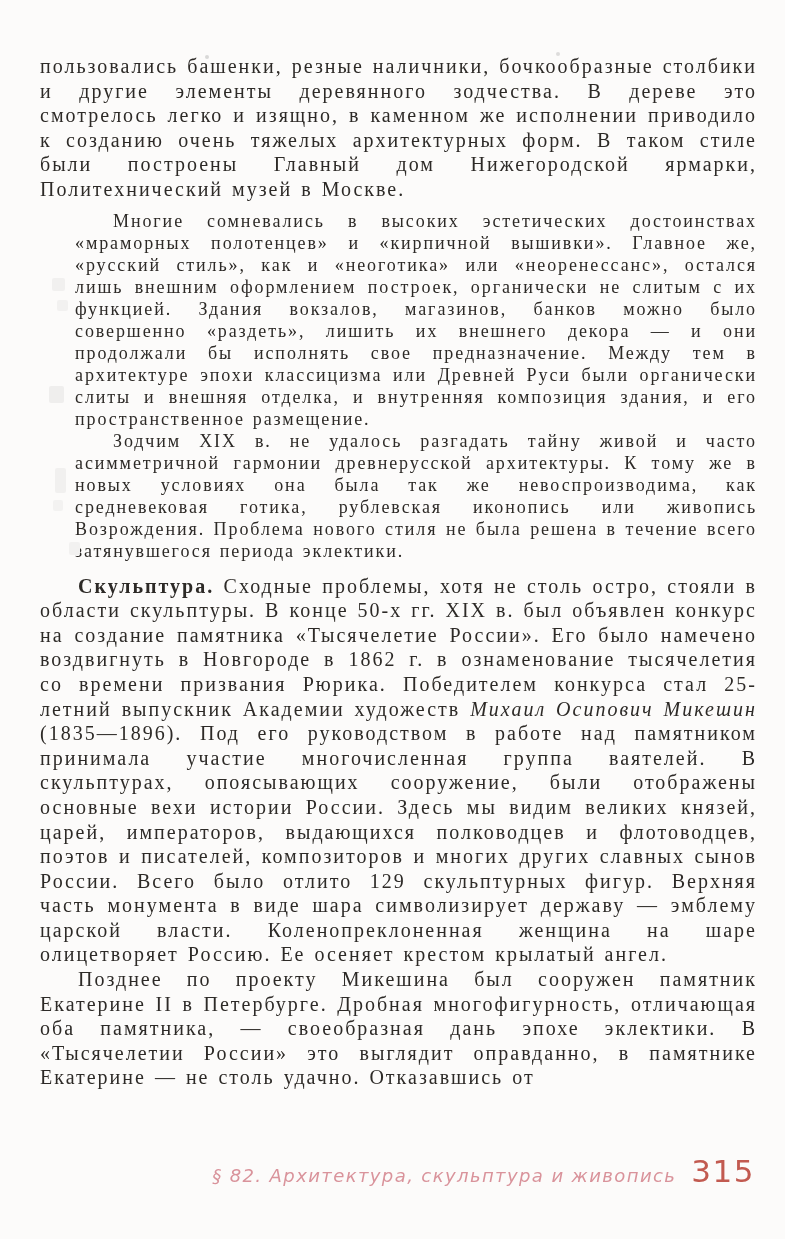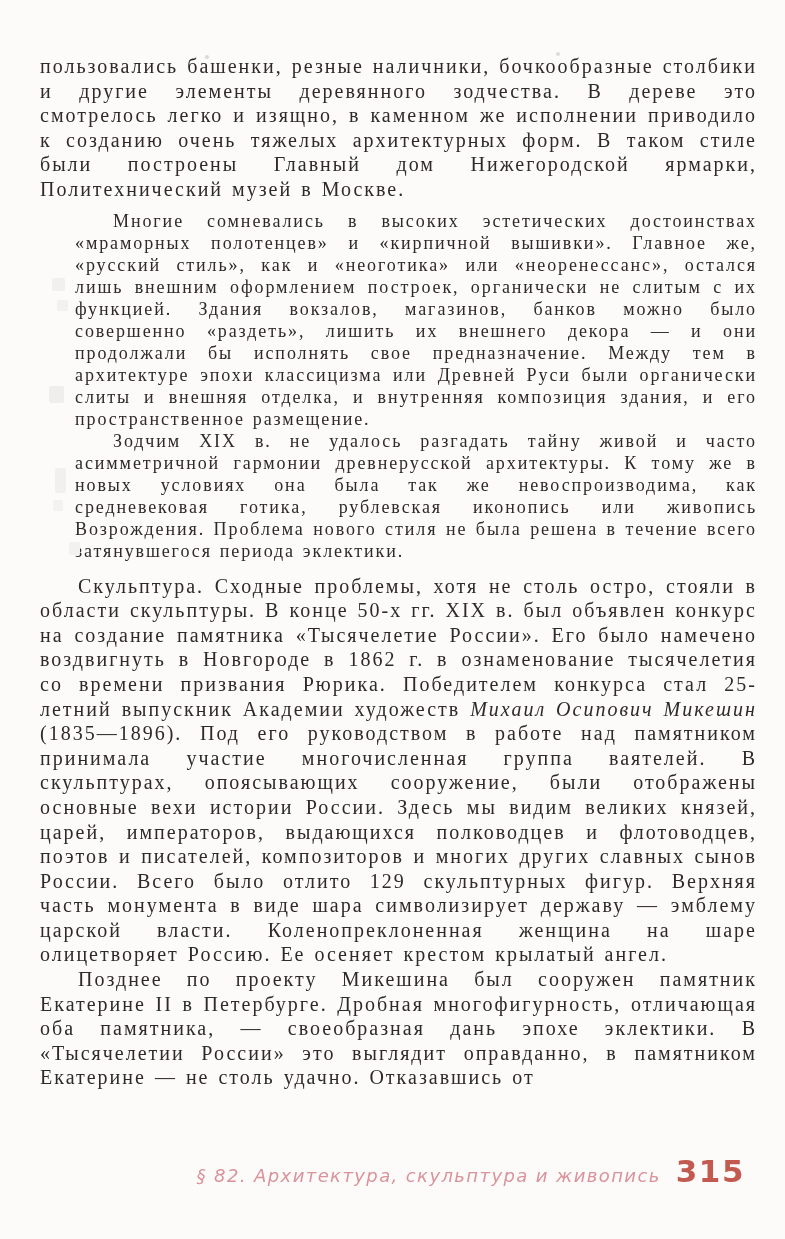--- a/index.html
+++ b/index.html
@@ -25,36 +25,36 @@
   .no-indent { text-indent:0; }
   .small-block { margin:8px 0 12px 35px; }
   .small-par {
     font-size:18px;
     line-height:22px;
     text-align:justify;
     letter-spacing:1.9px;
     word-spacing:1.5px;
     text-indent:38px;
   }
-  .lead { font-weight:normal; }
+  .lead { font-weight:bold; }
   .person { font-style:italic; }
   .running-footer {
     position:absolute;
-    right:40px; bottom:50px;
+    right:30px; bottom:50px;
     display:flex; align-items:baseline; gap:15px;
     font-family:"DejaVu Sans","Liberation Sans",sans-serif;
     white-space:nowrap;
   }
   .footer-title {
     font-style:italic;
     font-size:18px;
     letter-spacing:1.4px;
   }
   .footer-page-number {
-    font-weight:bold;
+    font-weight:normal;
     font-size:31px;
     letter-spacing:1.5px;
   }
   .artifact { position:absolute; border-radius:2px; }
   .a1 { left:52px;  top:278px;  width:13px; height:13px; background:#f1f0ef; }
   .a2 { left:57px;  top:300px;  width:11px; height:11px; background:#f2f1f0; }
   .a3 { left:49px;  top:386px;  width:15px; height:17px; background:#efeeed; }
   .a4 { left:55px;  top:468px;  width:11px; height:25px; background:#f1f0ef; }
   .a5 { left:53px;  top:500px;  width:10px; height:11px; background:#f3f2f1; }
   .a6 { left:69px;  top:542px;  width:11px; height:13px; background:#f2f1f0; }
@@ -70,21 +70,21 @@
 
     <p class="body-par no-indent">пользовались башенки, резные наличники, бочкообразные столбики и другие элементы деревянного зодчества. В дереве это смотрелось легко и изящно, в каменном же исполнении приводило к созданию очень тяжелых архитектурных форм. В таком стиле были построены Главный дом Нижегородской ярмарки, Политехнический музей в Москве.</p>
 
     <section class="small-block">
       <p class="small-par">Многие сомневались в высоких эстетических достоинствах «мраморных полотенцев» и «кирпичной вышивки». Главное же, «русский стиль», как и «неоготика» или «неоренессанс», остался лишь внешним оформлением построек, органически не слитым с их функцией. Здания вокзалов, магазинов, банков можно было совершенно «раздеть», лишить их внешнего декора — и они продолжали бы исполнять свое предназначение. Между тем в архитектуре эпохи классицизма или Древней Руси были органически слиты и внешняя отделка, и внутренняя композиция здания, и его пространственное размещение.</p>
       <p class="small-par">Зодчим XIX в. не удалось разгадать тайну живой и часто асимметричной гармонии древнерусской архитектуры. К тому же в новых условиях она была так же невоспроизводима, как средневековая готика, рублевская иконопись или живопись Возрождения. Проблема нового стиля не была решена в течение всего затянувшегося периода эклектики.</p>
     </section>
 
     <p class="body-par"><b class="lead">Скульптура.</b><span> Сходные проблемы, хотя не столь остро, стояли в области скульптуры. В конце 50-х гг. XIX в. был объявлен конкурс на создание памятника «Тысячелетие России». Его было намечено воздвигнуть в Новгороде в 1862 г. в ознаменование тысячелетия со времени призвания Рюрика. Победителем конкурса стал 25-летний выпускник Академии художеств </span><i class="person">Михаил Осипович Микешин</i><span> (1835—1896). Под его руководством в работе над памятником принимала участие многочисленная группа ваятелей. В скульптурах, опоясывающих сооружение, были отображены основные вехи истории России. Здесь мы видим великих князей, царей, императоров, выдающихся полководцев и флотоводцев, поэтов и писателей, композиторов и многих других славных сынов России. Всего было отлито 129 скульптурных фигур. Верхняя часть монумента в виде шара символизирует державу — эмблему царской власти. Коленопреклоненная женщина на шаре олицетворяет Россию. Ее осеняет крестом крылатый ангел.</span></p>
 
-    <p class="body-par">Позднее по проекту Микешина был сооружен памятник Екатерине II в Петербурге. Дробная многофигурность, отличающая оба памятника, — своеобразная дань эпохе эклектики. В «Тысячелетии России» это выглядит оправданно, в памятником Екатерине — не столь удачно. Отказавшись от</p>
+    <p class="body-par">Позднее по проекту Микешина был сооружен памятник Екатерине II в Петербурге. Дробная многофигурность, отличающая оба памятника, — своеобразная дань эпохе эклектики. В «Тысячелетии России» это выглядит оправданно, в памятнике Екатерине — не столь удачно. Отказавшись от</p>
 
   </main>
 
   <footer class="running-footer">
     <span class="footer-title" style="color: rgb(217, 147, 155);">§ 82. Архитектура, скульптура и живопись</span>
     <span class="footer-page-number" style="color: rgb(194, 90, 80);">315</span>
   </footer>
 
   <div class="artifact a1"></div>
   <div class="artifact a2"></div>

